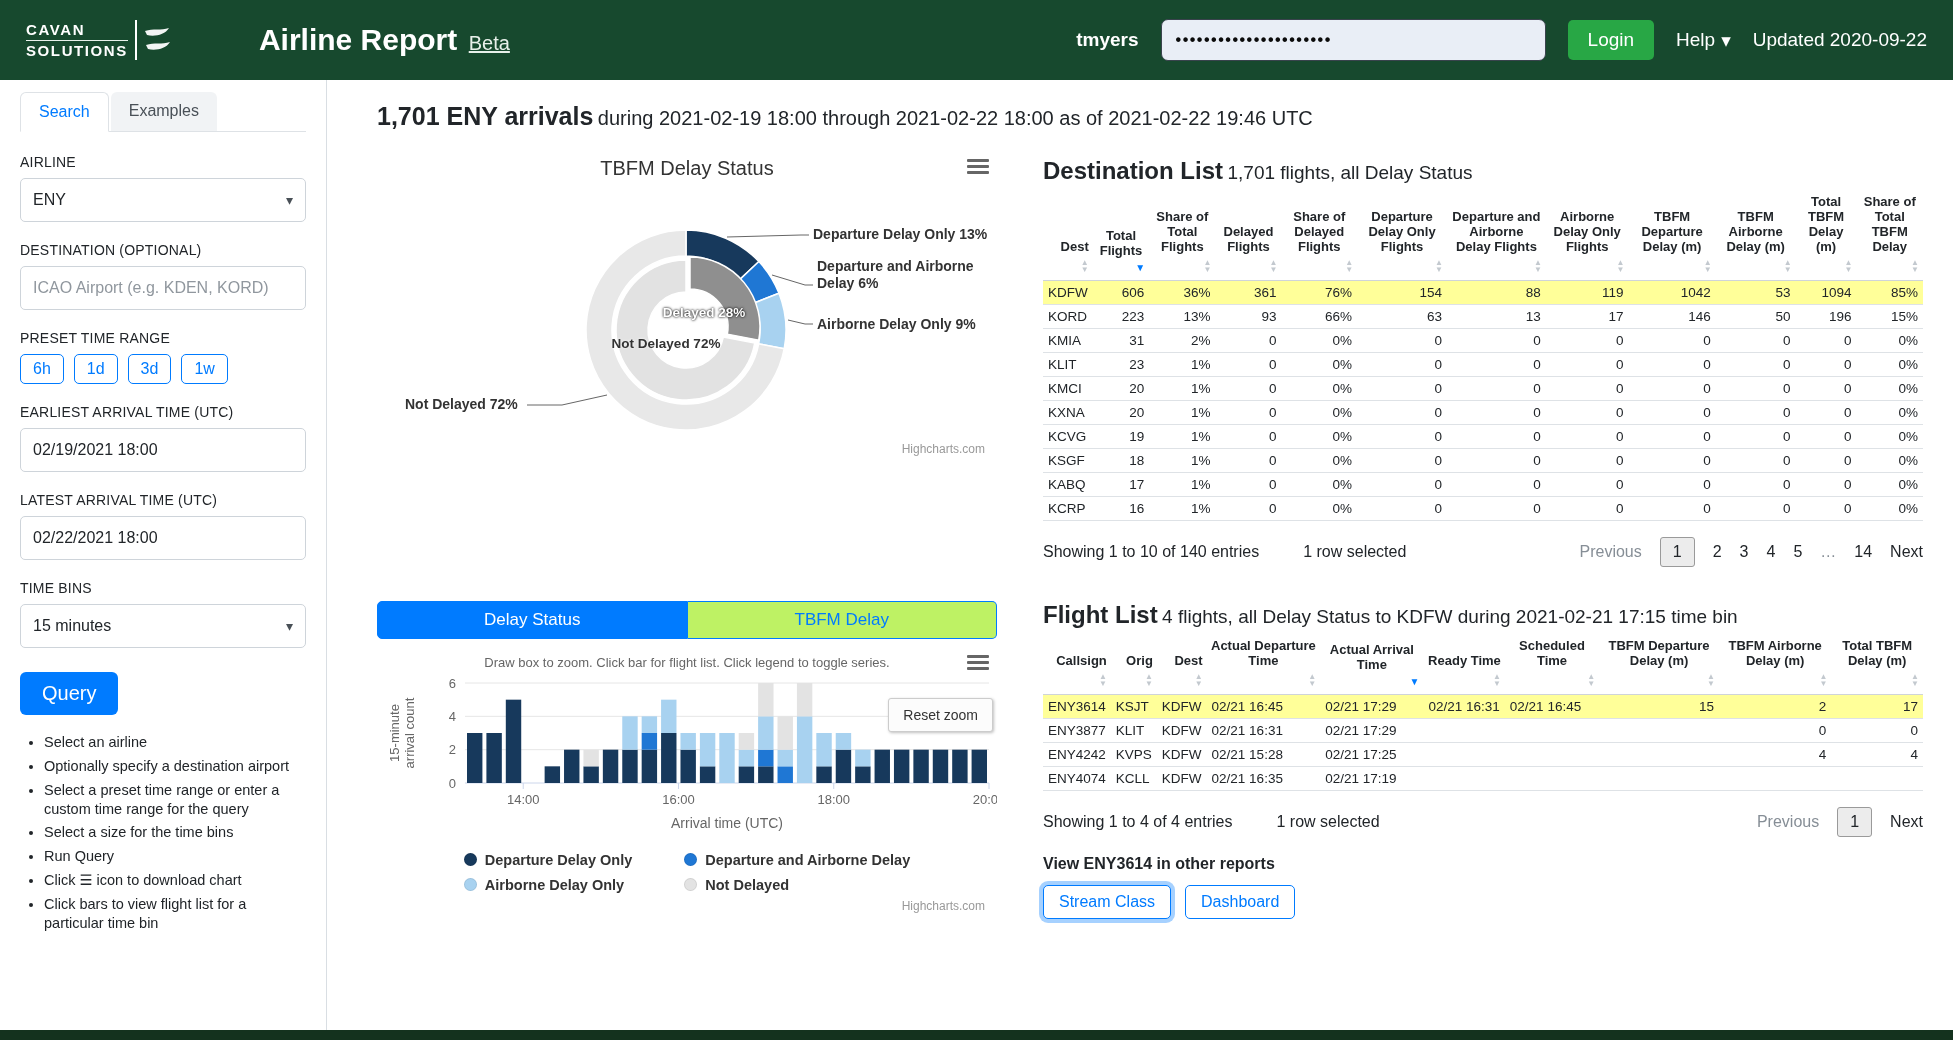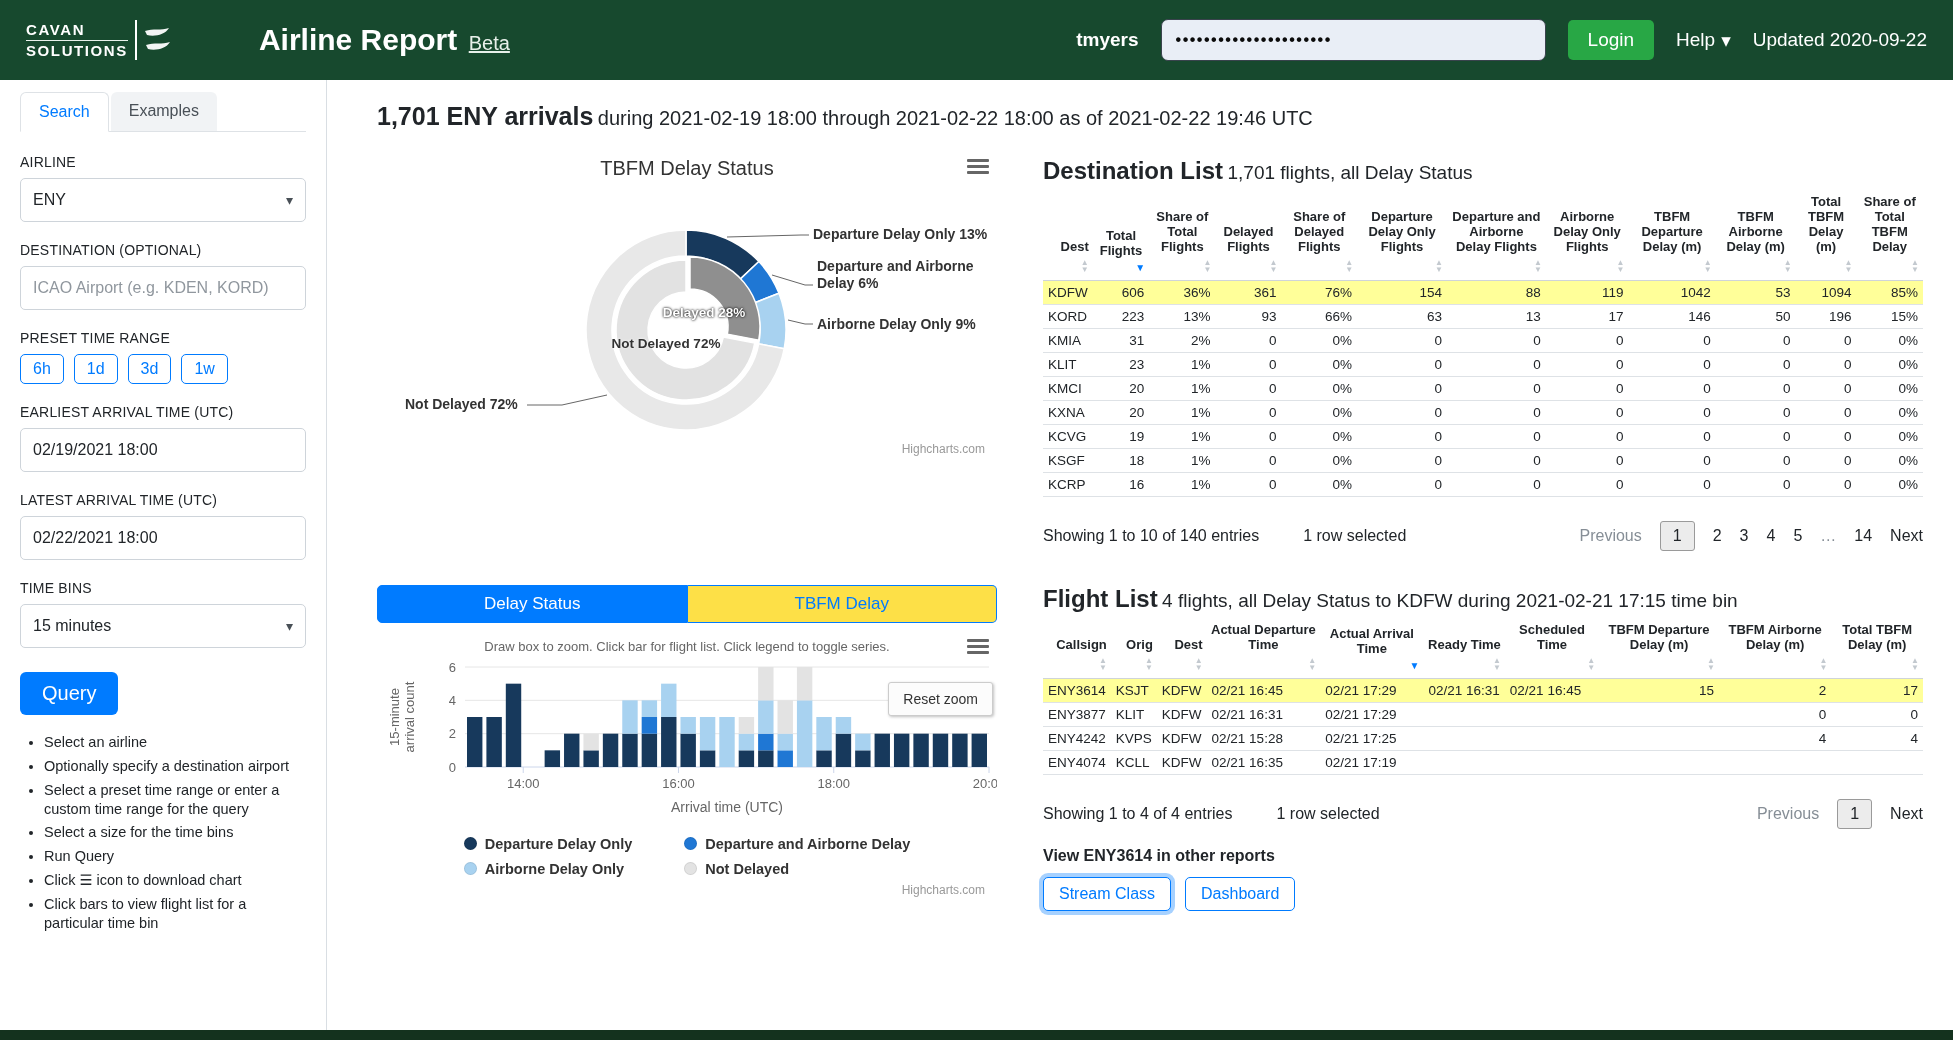--- a/index.html
+++ b/index.html
@@ -70,21 +70,21 @@
   
   .donut-wrap { position:relative; margin-top:10px; height:246px; }
   #donut-svg { display:block; }
   .dlabel { position:absolute; font-size:14px; font-weight:700; color:#333; line-height:1.2; white-space:nowrap; }
   .dlabel.wrap { white-space:normal; width:172px; }
   .inner-light { color:#fff; transform:translate(-50%,-50%); text-shadow:0 0 3px rgba(0,0,0,.75),0 0 2px rgba(0,0,0,.75); font-size:13.5px;text-align:center; }
   .inner-dark { color:#333; transform:translate(-50%,-50%); text-shadow:0 0 3px #fff; font-size:13.5px; }
 
   
   .seg { display:flex; }
-  .seg-btn { flex:1; font-size:17px; padding:8px 0; border:1px solid #007bff; background:#fde047; color:#007bff; }
+  .seg-btn { flex:1; font-size:17px; padding:8px 0; border:1px solid #007bff; background:#bef264; color:#007bff; }
   .seg-btn:first-child { border-radius:5px 0 0 5px; }
   .seg-btn:last-child { border-radius:0 5px 5px 0; border-left:none; }
   .seg-btn.active { background:#007bff; color:#fff; }
   .bars-head { position:relative; margin-top:16px; }
   .burger2 { top:0; }
   .bars-chart { position:relative; margin-top:8px; }
   .reset-zoom { position:absolute; top:20px; right:4px; background:#fcfcfc; border:1px solid #ccc; border-radius:3px;
                 padding:8px 14px; font-size:14px; color:#333; box-shadow:1px 1px 3px rgba(0,0,0,.25); }
   .tick { font-size:13px; fill:#666; }
   .ax-title { font-size:13px; fill:#666; }
@@ -101,21 +101,21 @@
   .dtable { width:100%; border-collapse:collapse; margin-top:8px; }
   .dtable th { font-size:13px; font-weight:700; padding:2px 4px 6px; border-bottom:1px solid #cfd4d9; vertical-align:bottom; }
   .th-in { display:flex; align-items:flex-end; justify-content:center; gap:4px; text-align:center; line-height:1.15;flex-direction:column; }
   .sort { display:flex; flex-direction:column; font-size:8px; line-height:7px; color:#c3c9cf; padding-bottom:1px; }
   .sort i { font-style:normal; }
   .sort .on { color:#007bff; font-size:10px; line-height:10px; }
   .dtable td { font-size:13.5px; padding:4px 5px; border-top:1px solid #dee2e6; white-space:nowrap; }
   .dtable tbody tr:last-child td { border-bottom:1px solid #dee2e6; }
   .dtable td.num { text-align:right; }
   .dtable tr.selected { background:#ffff99; }
-  .table-footer { display:flex; align-items:center; margin-top:24px; font-size:16px; }
+  .table-footer { display:flex; align-items:center; margin-top:16px; font-size:16px; }
   .rowsel { margin-left:44px; }
   .pagination { margin-left:auto; display:flex; align-items:center; gap:18px; font-size:16px; color:#212529; }
   .page-nav.prev { color:#868e96; cursor:default; }
   .page-nav.next { cursor:pointer; }
   .page { cursor:pointer; }
   .page.active { padding:5px 12px; border:1px solid #9a9a9a; border-radius:3px; background:#ececec; cursor:default; }
   .page.dots { color:#868e96; cursor:default; }
 
   .view-other { font-size:16px; font-weight:700; margin:18px 0 12px; }
   .report-buttons { display:flex; gap:14px; }
@@ -461,20 +461,34 @@
                 <td class="num">0</td>
                 <td class="num">0</td>
                 <td class="num">0</td>
                 <td class="num">0</td>
                 <td class="num">0</td>
                 <td class="num">0%</td>
               </tr>
               <tr>
                 <td>KSGF</td>
                 <td class="num">18</td>
+                <td class="num">1%</td>
+                <td class="num">0</td>
+                <td class="num">0%</td>
+                <td class="num">0</td>
+                <td class="num">0</td>
+                <td class="num">0</td>
+                <td class="num">0</td>
+                <td class="num">0</td>
+                <td class="num">0</td>
+                <td class="num">0%</td>
+              </tr>
+              <tr>
+                <td>KABQ</td>
+                <td class="num">17</td>
                 <td class="num">1%</td>
                 <td class="num">0</td>
                 <td class="num">0%</td>
                 <td class="num">0</td>
                 <td class="num">0</td>
                 <td class="num">0</td>
                 <td class="num">0</td>
                 <td class="num">0</td>
                 <td class="num">0</td>
                 <td class="num">0%</td>

